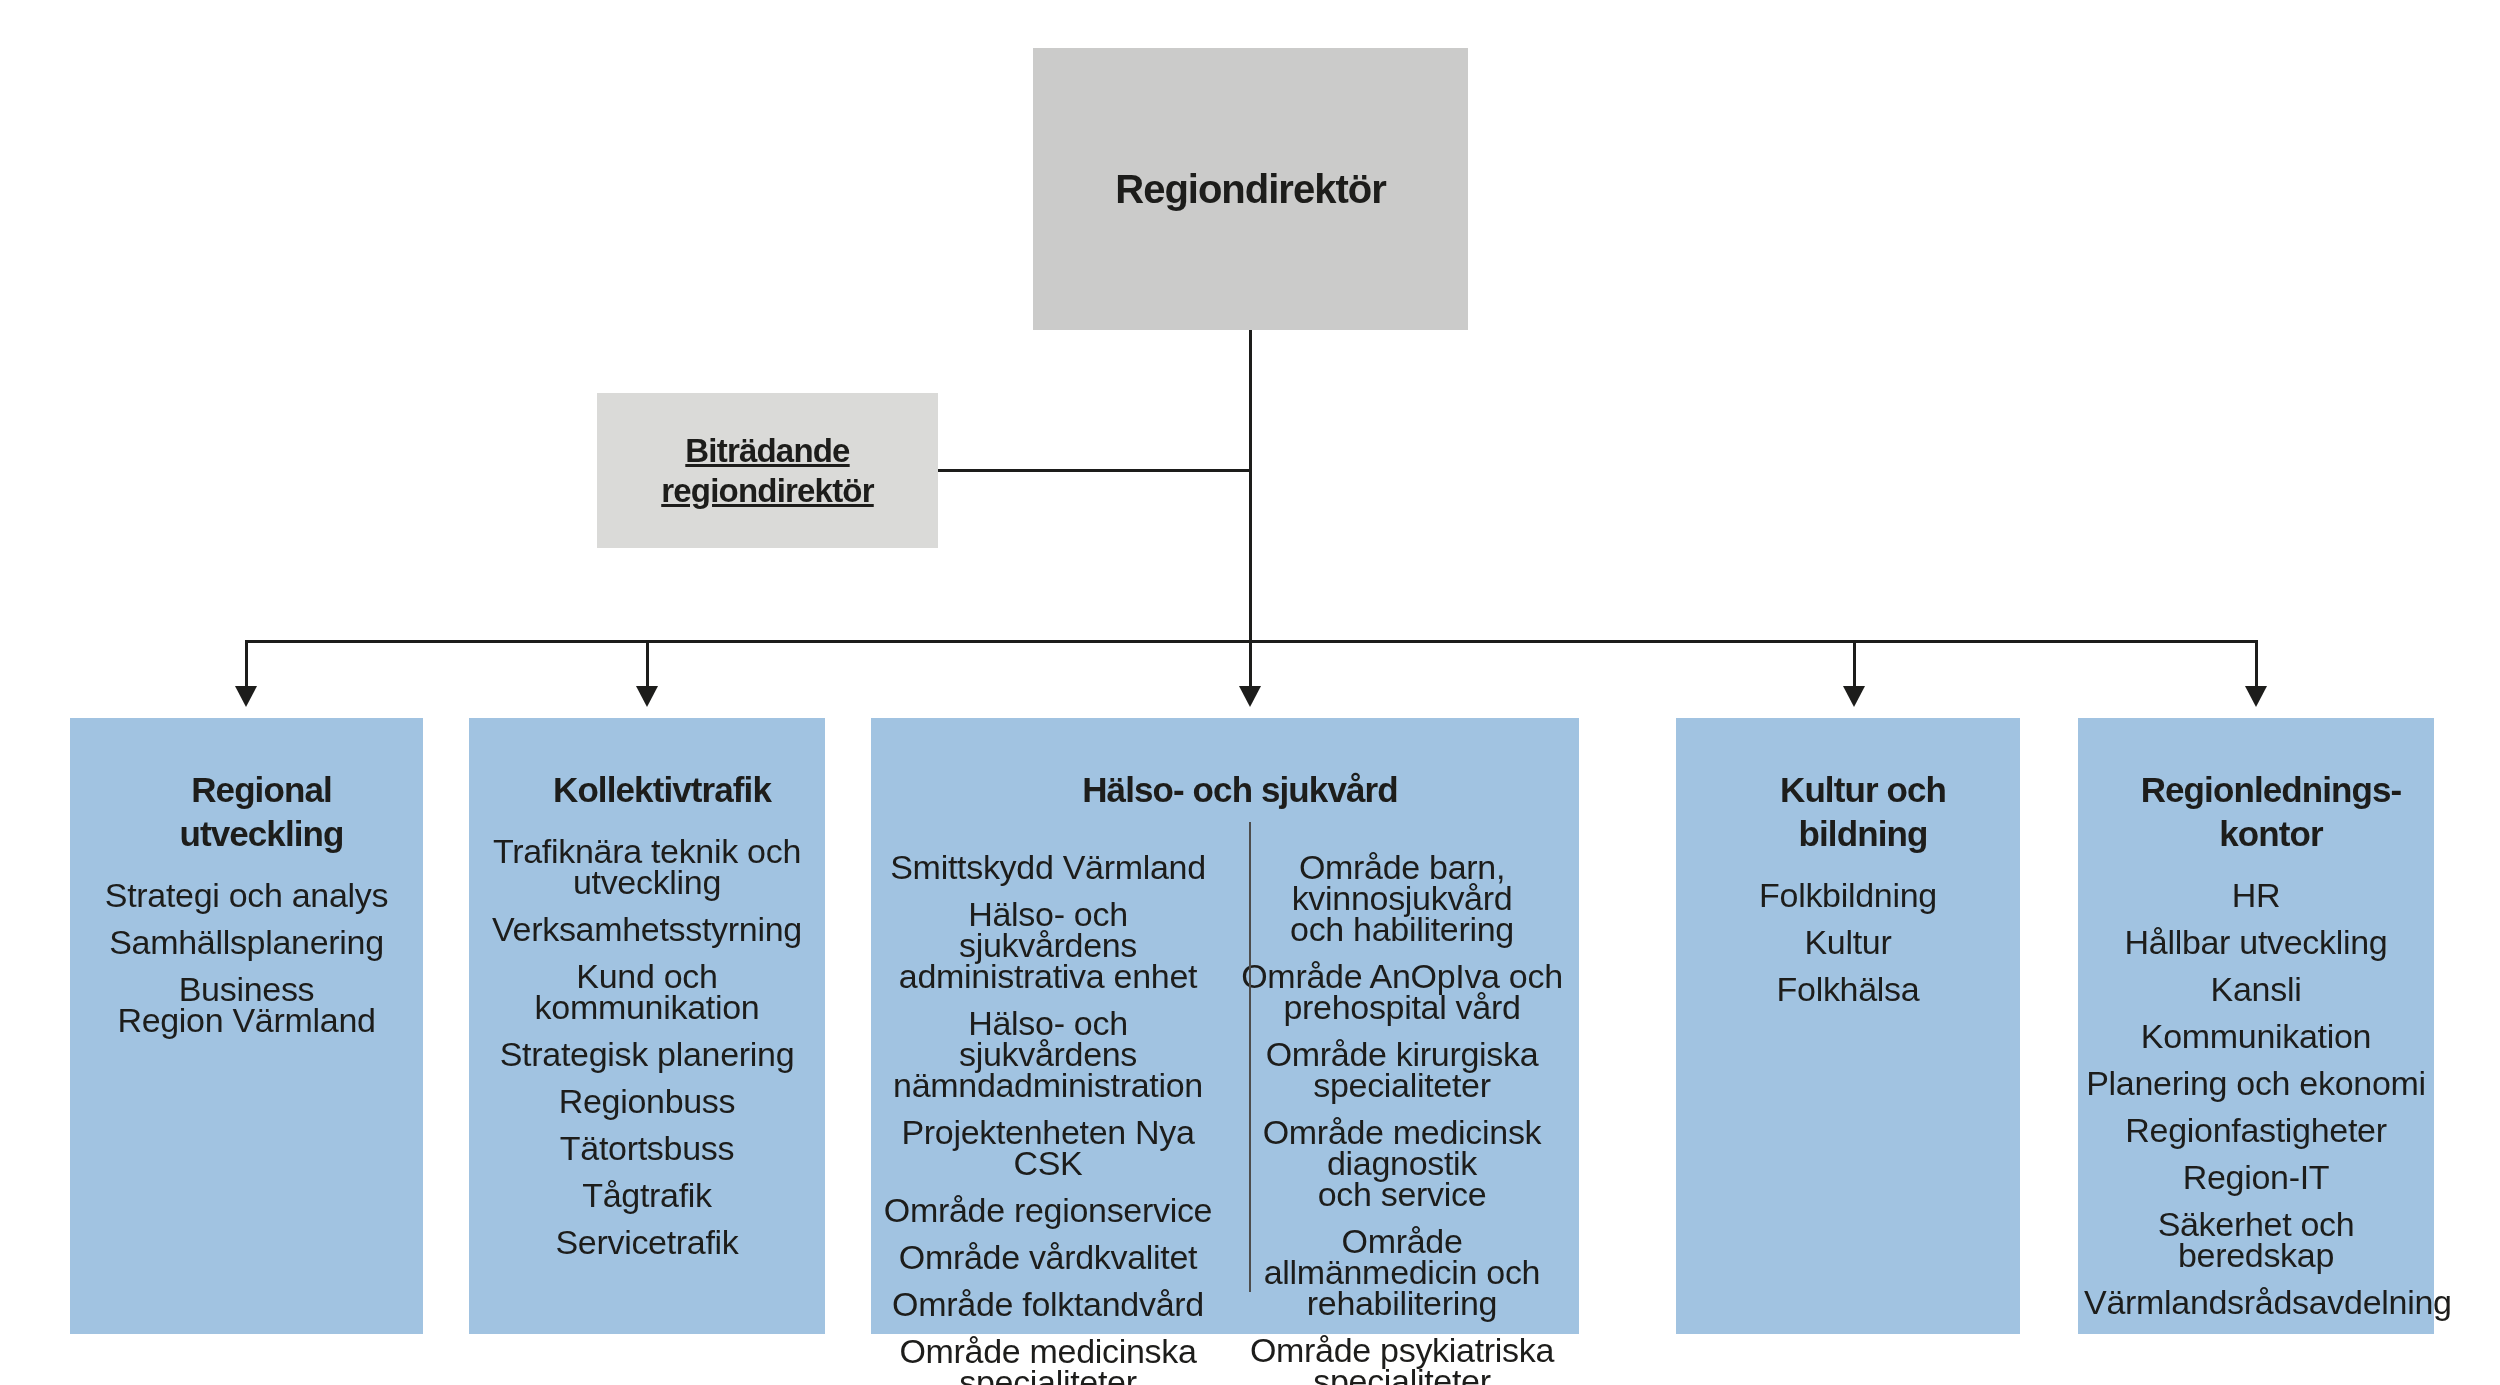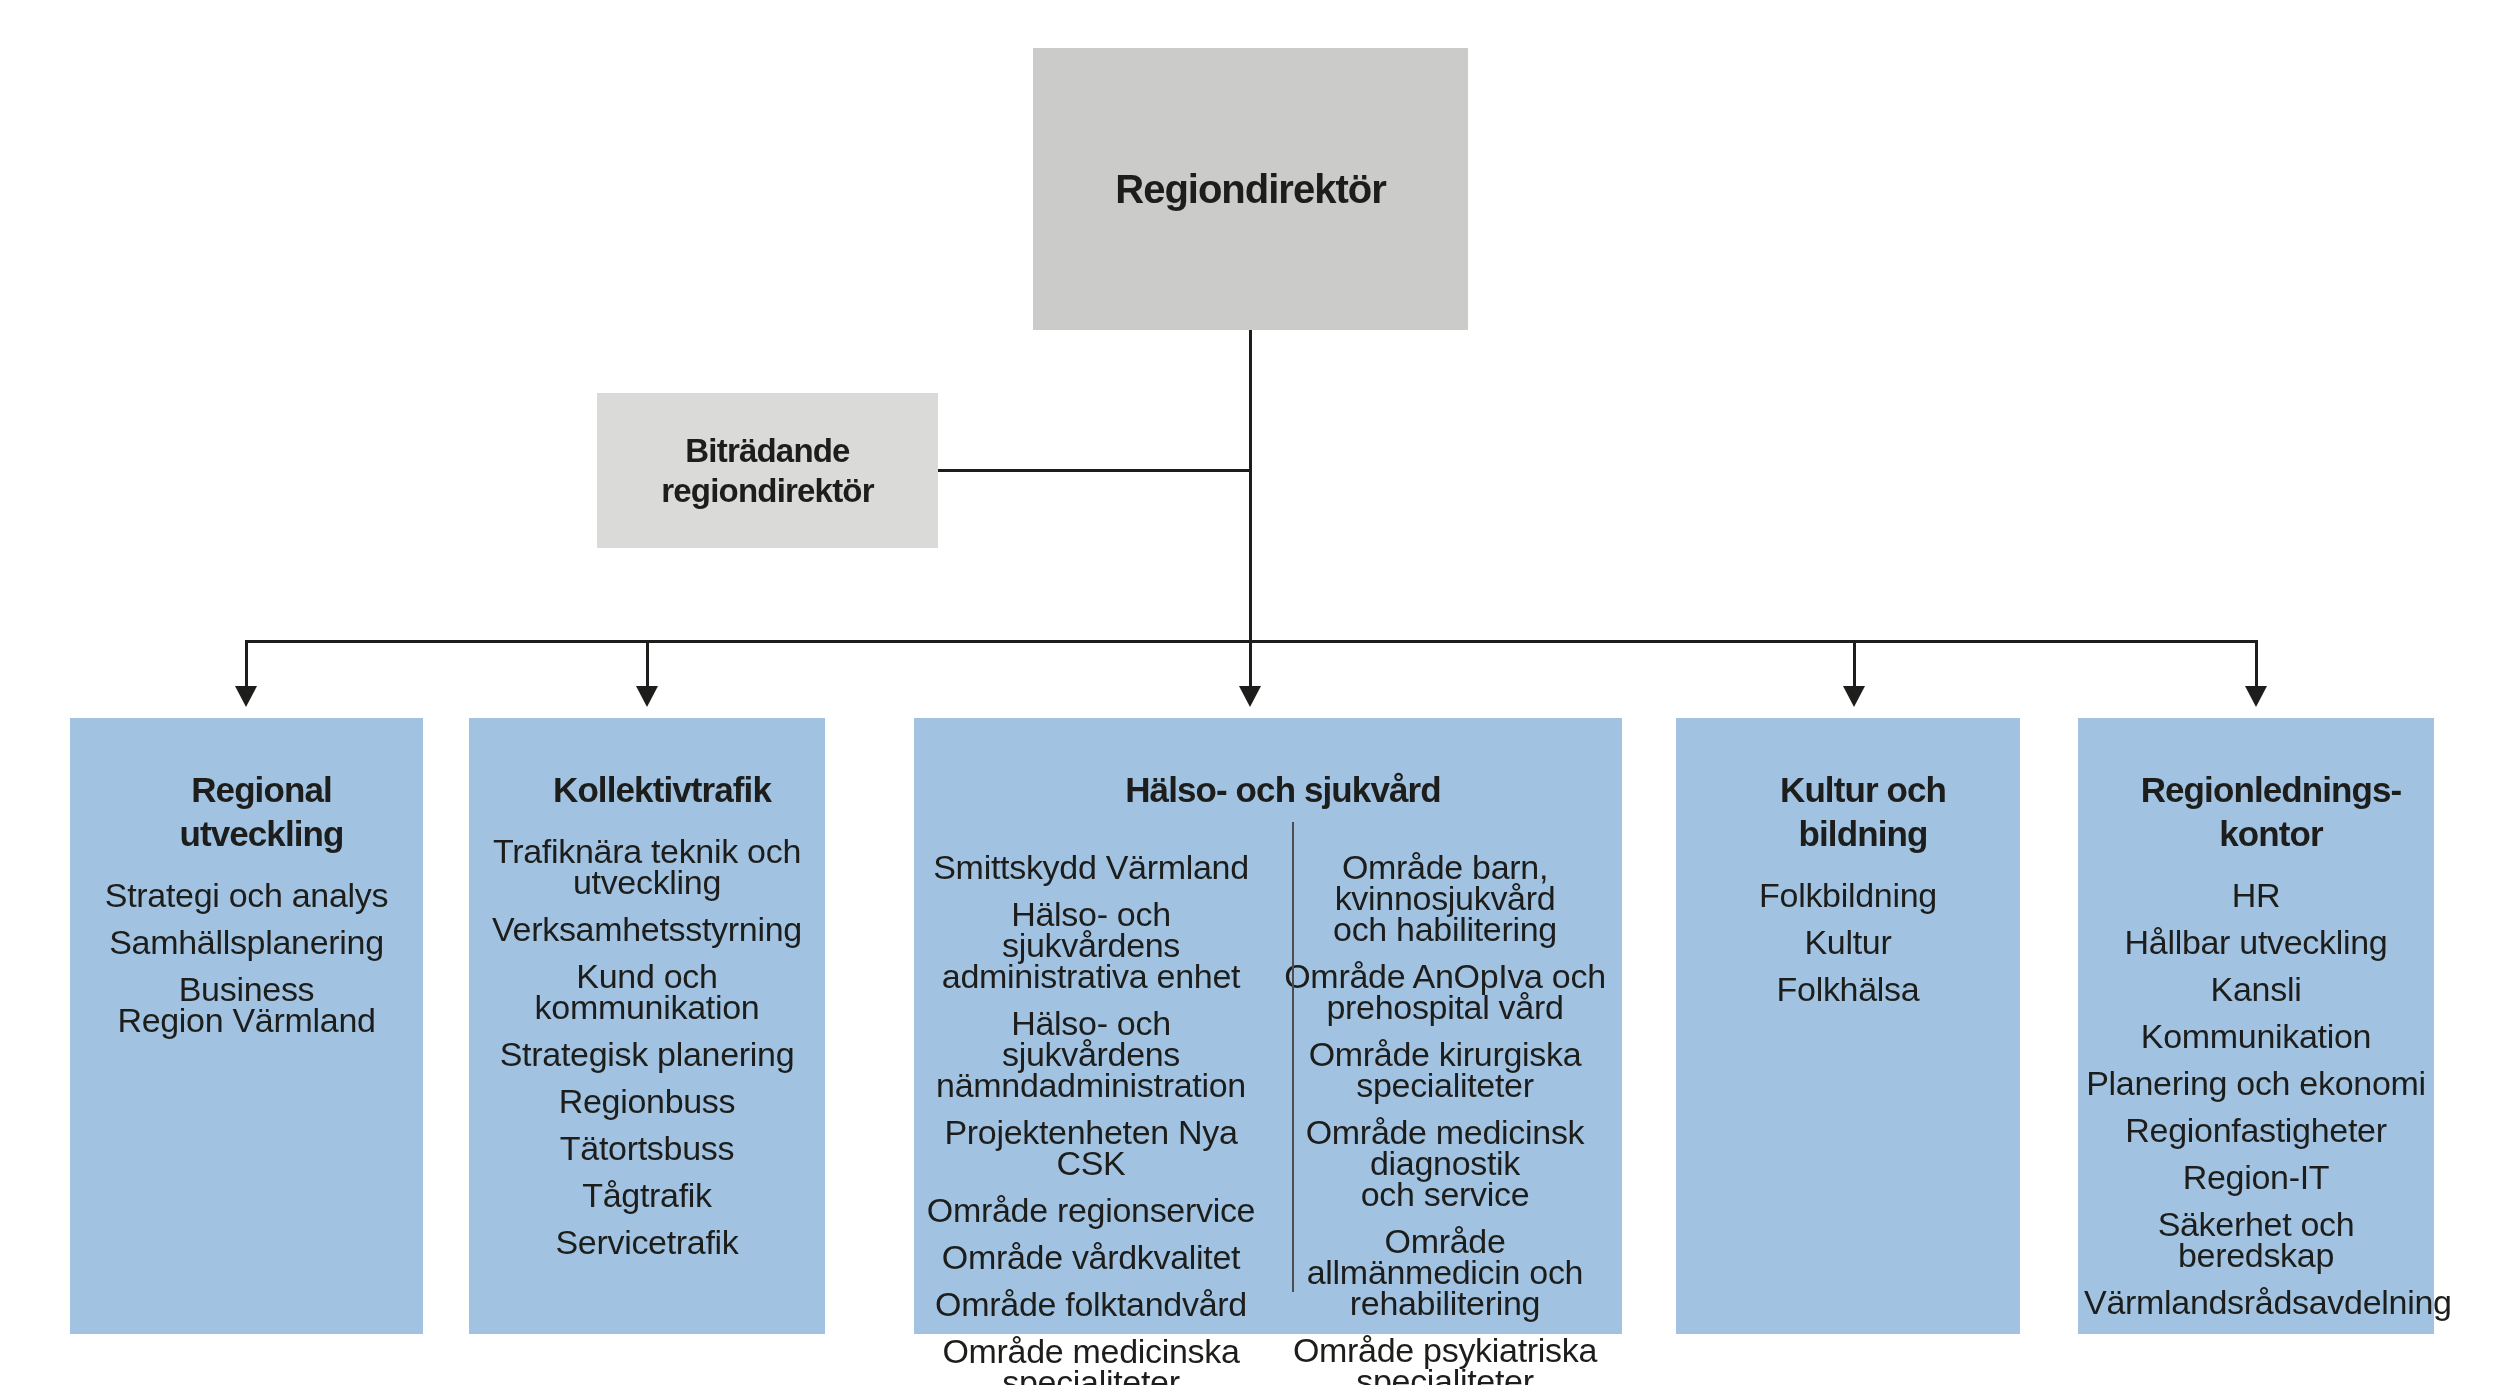--- a/index.html
+++ b/index.html
@@ -29,20 +29,21 @@
   .box-root {
     left: 1033px; top: 48px; width: 435px; height: 282px;
     background: var(--root-fill, #cbcbca);
   }
   .box-root .box-title {
     font-size: 40px; font-weight: 700; letter-spacing: -1px;
   }
   .box-deputy {
     left: 597px; top: 393px; width: 341px; height: 155px;
     background: var(--deputy-fill, #dadad8);
+    text-decoration: underline;
   }
   .box-deputy .box-title {
     font-size: 33px; font-weight: 700; letter-spacing: -0.8px;
     line-height: 40px; white-space: pre-line;
   }
   
   .line {
     position: absolute;
     background: var(--line, #1d1d1b);
   }
@@ -58,21 +59,21 @@
     position: absolute;
     top: 718px; height: 616px;
     background: var(--dept-fill, #a1c3e1);
     box-sizing: border-box;
     padding-top: 50px;
     color: var(--text, #1d1d1b);
     text-align: center;
   }
   .dept-1 { left: 70px;   width: 353px; }
   .dept-2 { left: 469px;  width: 356px; }
-  .dept-3 { left: 914px;  width: 708px; }
+  .dept-3 { left: 871px;  width: 708px; }
   .dept-4 { left: 1676px; width: 344px; }
   .dept-5 { left: 2078px; width: 356px; }
   .dept-title {
     font-size: 35px; font-weight: 700; letter-spacing: -0.9px;
     line-height: 44px; white-space: pre-line;
     margin-bottom: 24px;
     padding-left: 30px;
   }
   .dept-item {
     font-size: 34px; font-weight: 400; letter-spacing: -0.3px;

